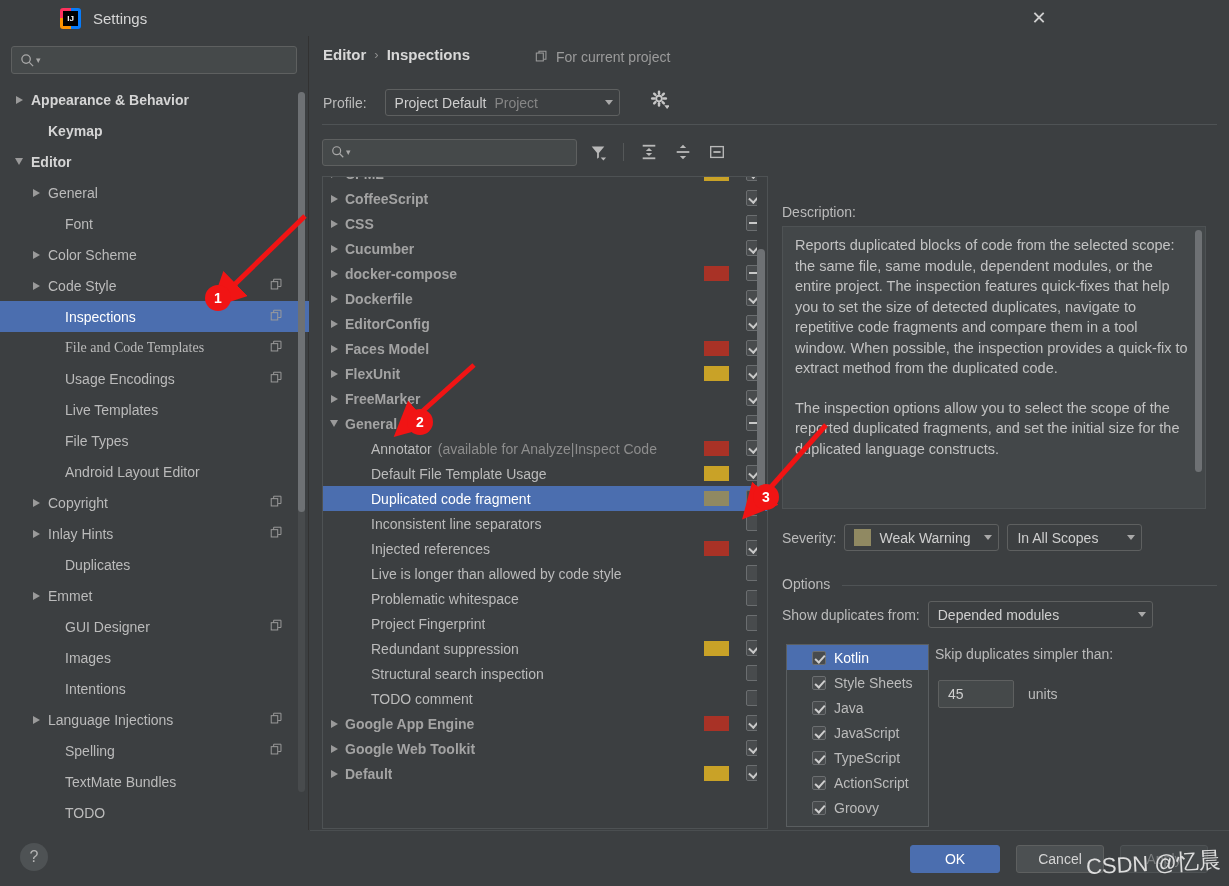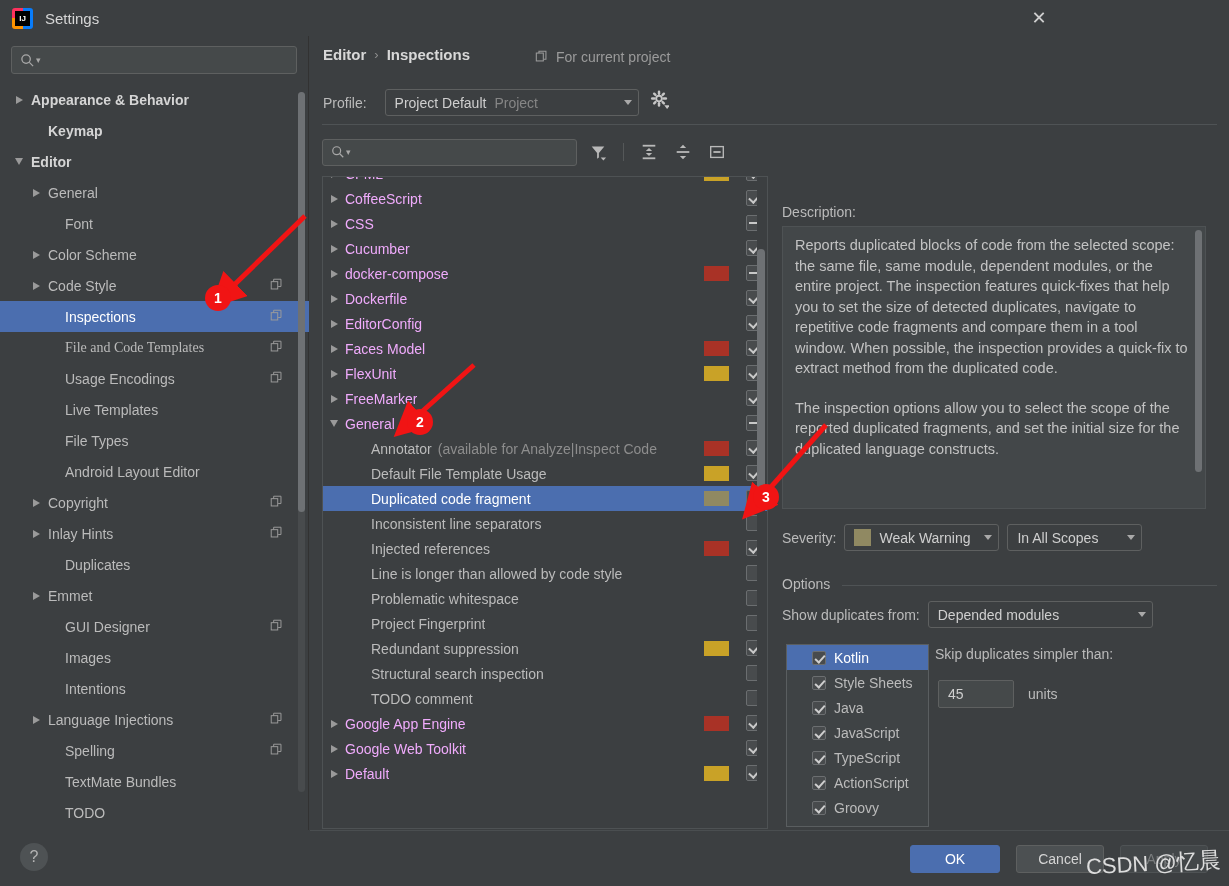--- a/index.html
+++ b/index.html
@@ -7,21 +7,21 @@
   body {
     font-family: "Liberation Sans", sans-serif;
     background:#3c3f41;
     color:#bbbbbb;
     font-size:14px;
     position:relative;
   }
   
   .titlebar{
     position:absolute; left:0; top:0; width:1062px; height:36px;
-    background:#3c3f41; display:flex; align-items:center;
+    background:#3c3f41; display:flex; align-items:center;padding-left:48px;
   }
   .ij-logo{
     width:21px;height:21px;margin-left:12px;margin-right:12px;position:relative;
     border-radius:3px;overflow:hidden;flex:none;
   }
   .ij-logo .q1{position:absolute;left:0;top:0;width:50%;height:50%;background:#fe315d;}
   .ij-logo .q2{position:absolute;right:0;top:0;width:50%;height:50%;background:#087cfa;}
   .ij-logo .q3{position:absolute;left:0;bottom:0;width:50%;height:50%;background:#fe9300;}
   .ij-logo .q4{position:absolute;right:0;bottom:0;width:50%;height:50%;background:#087cfa;}
   .ij-logo .inner{
@@ -136,21 +136,21 @@
   
   .insp-panel{
     position:absolute;left:12px;top:140px;width:446px;height:653px;
     border:1px solid #4e5254; background:#3c3f41; overflow:hidden;
   }
   .insp-scroll{ position:absolute;left:0;top:-16px;width:446px; }
   .insp-row{
     height:25px;display:flex;align-items:center;position:relative;
     font-size:14px;color:#bbbbbb;white-space:nowrap;
   }
-  .insp-row.cat{ font-weight:normal;color:#f0abfc; }
+  .insp-row.cat{ font-weight:bold;color:#a3a3a3; }
   .insp-row.selected{ background:#4b6eaf;color:#ffffff; }
   .insp-row .arr{ width:22px;display:flex;align-items:center;justify-content:center;flex:none; }
   .insp-row .txt{ overflow:hidden; }
   .insp-row .avail{ color:#8d8d8d;font-weight:normal; }
   .swatch{ position:absolute; right:40px; top:5px; width:25px;height:15px; }
   .cbox{
     position:absolute;right:7px;top:4px;width:16px;height:16px;border:1px solid #6b6e70;
     border-radius:2px;background:#484b4d;
   }
   .cbox.checked::after{
@@ -437,21 +437,21 @@
   <div class="for-project">
     <svg width="14" height="14" viewBox="0 0 16 16">
       <rect x="1.5" y="3.5" width="8" height="9" fill="none" stroke="#9b9b9b" stroke-width="1.2"></rect>
       <path d="M4.5 3.5 V1.5 H12.5 V10.5 H10" fill="none" stroke="#9b9b9b" stroke-width="1.2"></path>
     </svg>
     <span>For current project</span>
   </div>
 
   <div class="profile-row">
     <span class="profile-label">Profile:</span>
-    <div class="combo" style="width:254px;">
+    <div class="combo" style="width:235px;">
       <span>Project Default</span>
       <span class="muted">Project</span>
       <span class="caret"></span>
     </div>
   </div>
   <div class="gear">
     <svg width="19" height="19" viewBox="0 0 20 20">
       <circle cx="9.5" cy="9" r="3" fill="none" stroke="#c6c6c6" stroke-width="2"></circle>
       <g stroke="#c6c6c6" stroke-width="2.6" stroke-linecap="round">
         <line x1="9.5" y1="1.8" x2="9.5" y2="4"></line>
@@ -616,21 +616,21 @@
           <span class="cbox"></span>
         </div>
         <div class="insp-row">
           <span class="arr" style="margin-left: 26px;"></span>
           <span class="txt">Injected references</span>
           <span class="swatch" style="background: rgb(169, 50, 38);"></span>
           <span class="cbox checked"></span>
         </div>
         <div class="insp-row">
           <span class="arr" style="margin-left: 26px;"></span>
-          <span class="txt">Line is longer than allowed by code style</span>
+          <span class="txt">Live is longer than allowed by code style</span>
           <span class="cbox"></span>
         </div>
         <div class="insp-row">
           <span class="arr" style="margin-left: 26px;"></span>
           <span class="txt">Problematic whitespace</span>
           <span class="cbox"></span>
         </div>
         <div class="insp-row">
           <span class="arr" style="margin-left: 26px;"></span>
           <span class="txt">Project Fingerprint</span>

